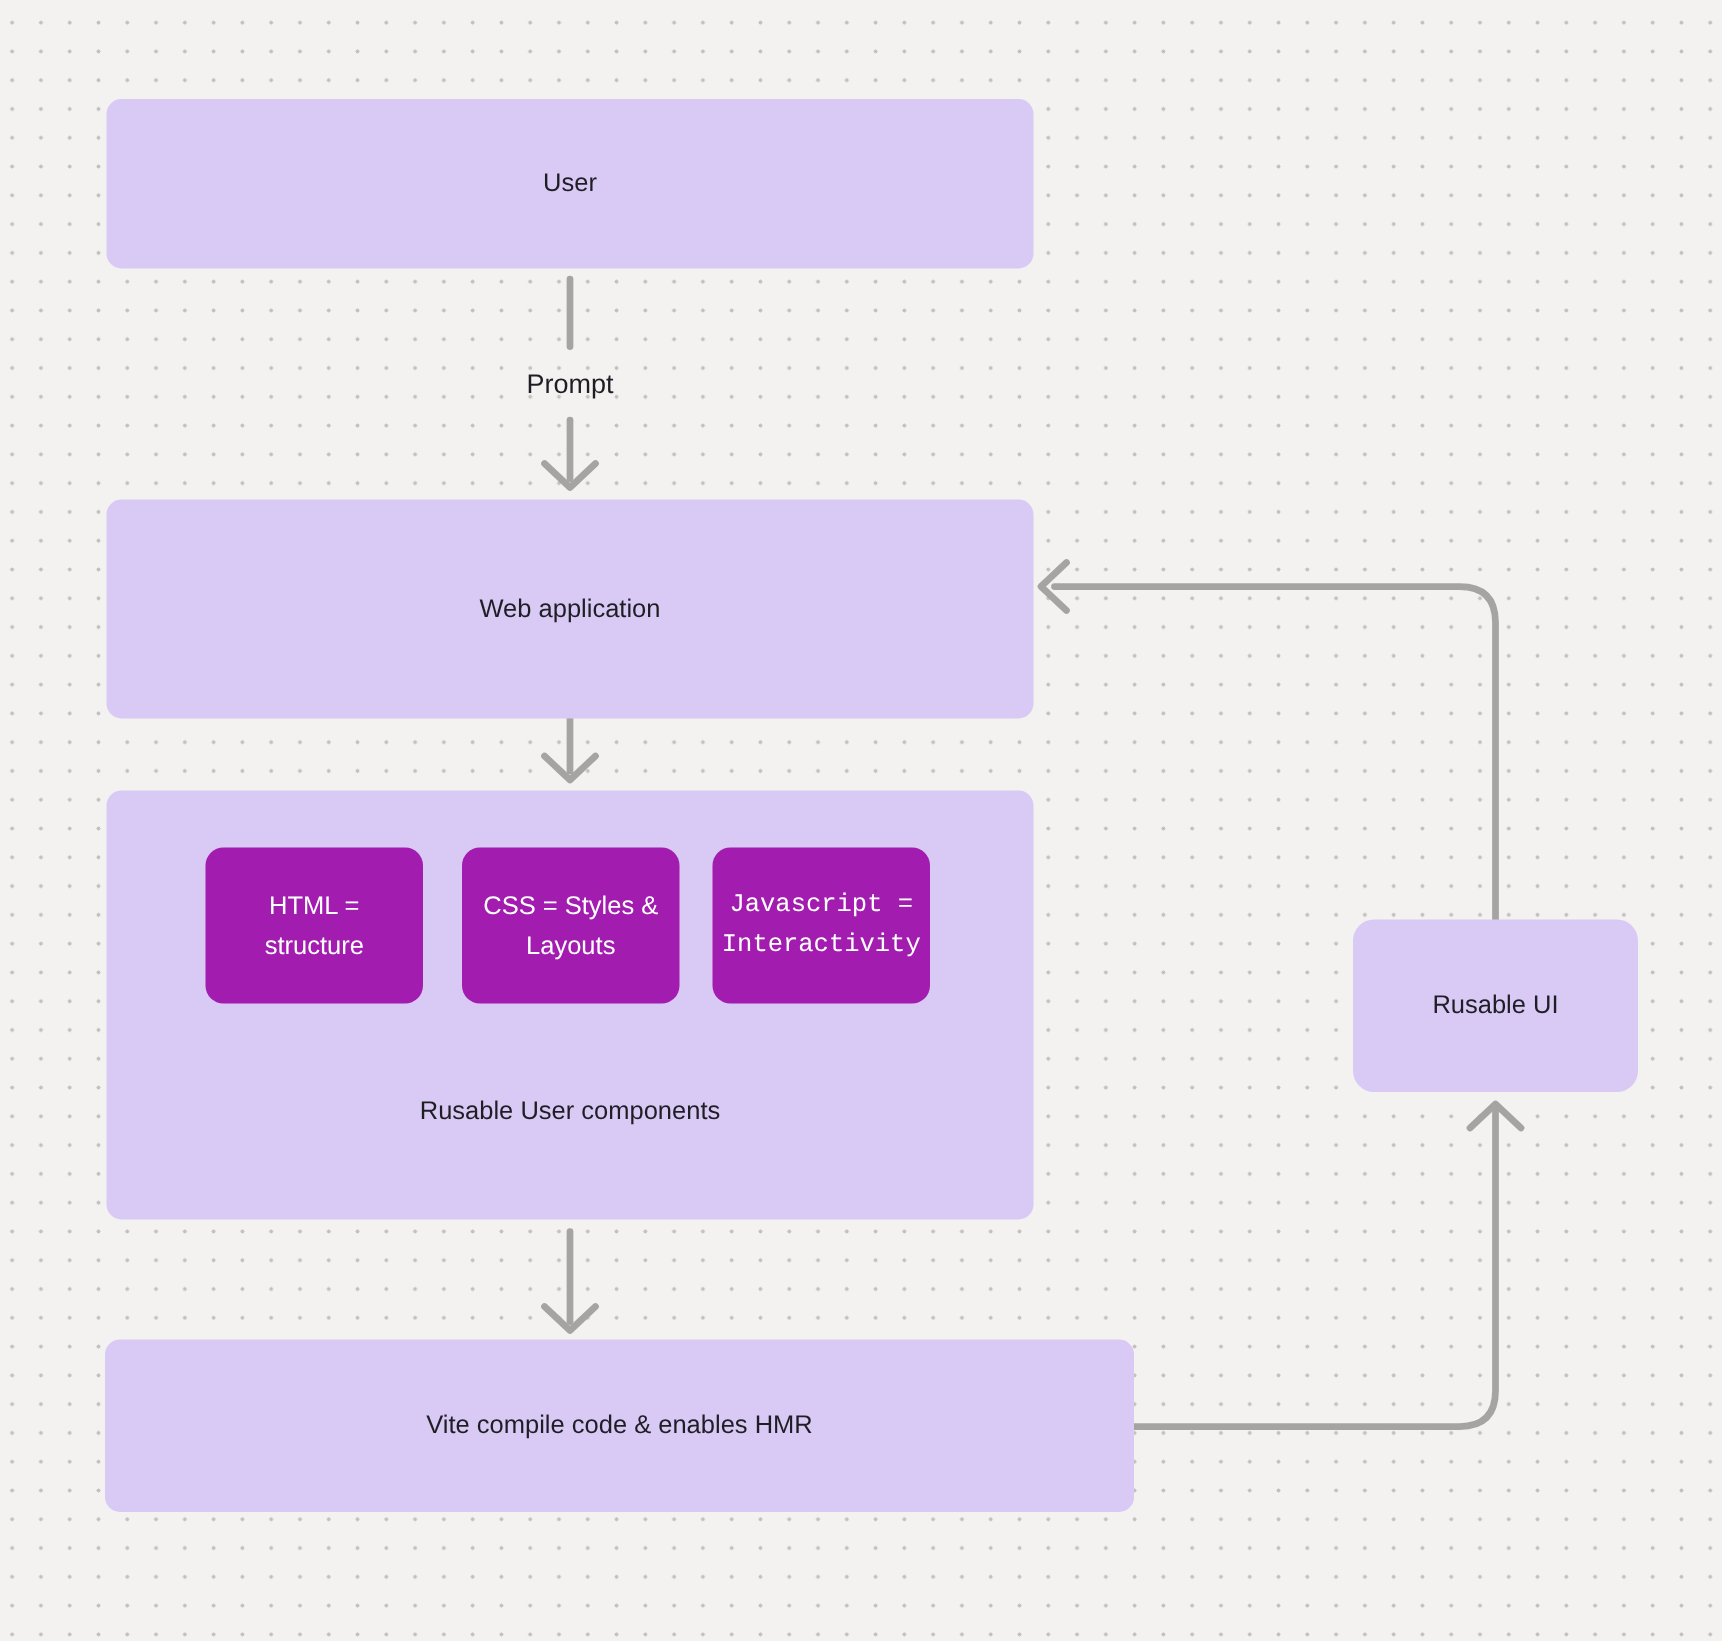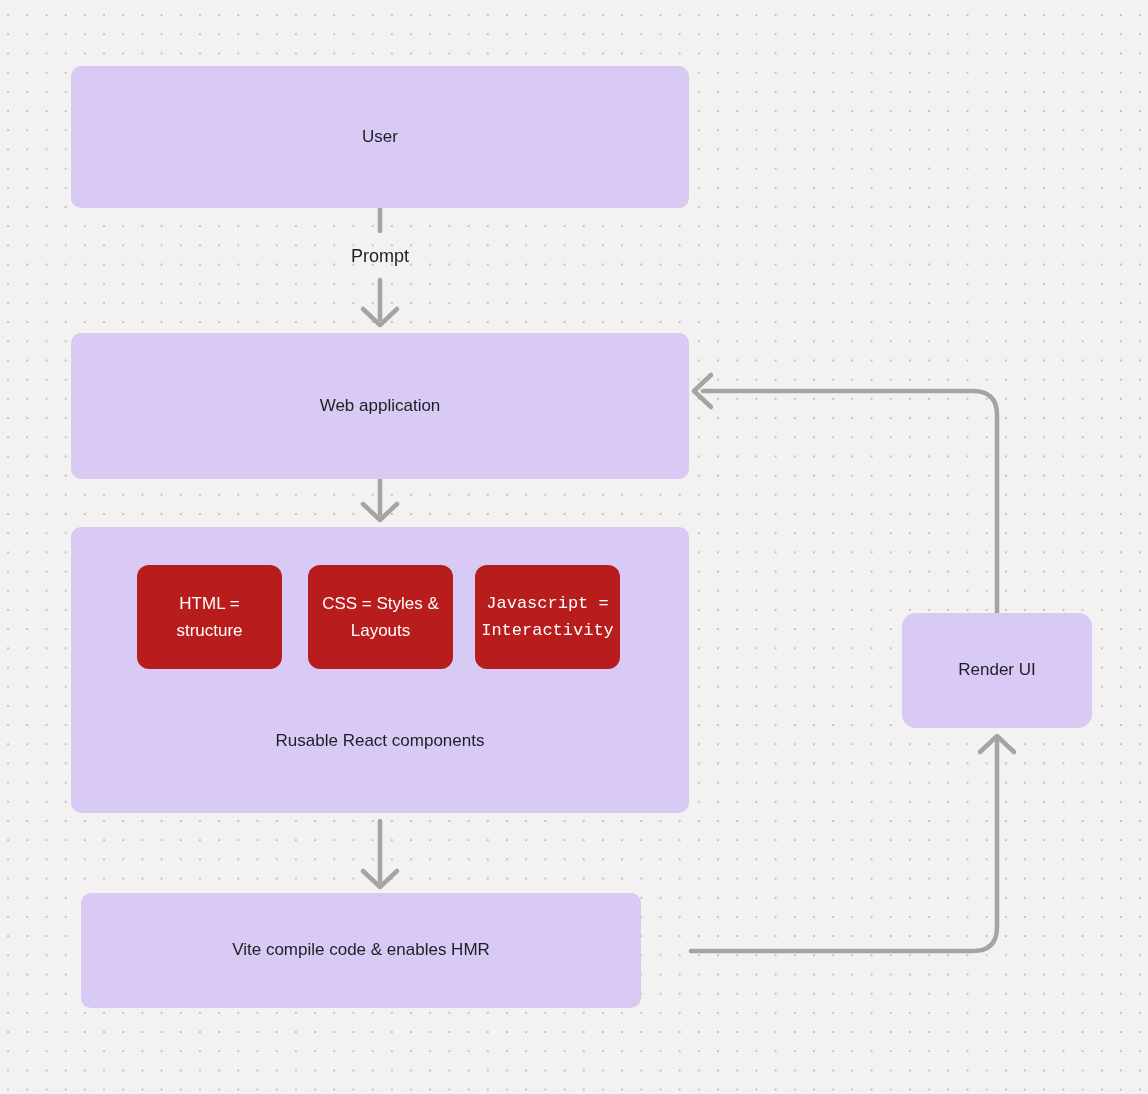--- a/index.html
+++ b/index.html
@@ -24,32 +24,32 @@
     align-items: center;
     justify-content: center;
     background: #d8c9f5;
     border-radius: 10px;
     color: #1f1e24;
     font-size: 17px;
     line-height: 1.3;
     text-align: center;
   }
 
-  .node-user   { left: 71px;  top: 66px;  width: 618px; height: 142px; }
+  .node-user   { left: 71px;  top: 66px;  width: 618px; height: 113px; }
   .node-webapp { left: 71px;  top: 333px; width: 618px; height: 146px; }
   .node-group  { left: 71px;  top: 527px; width: 618px; height: 286px; display: block; }
-  .node-vite   { left: 81px;  top: 893px; width: 560px; height: 115px; }
+  .node-vite   { left: 70px;  top: 893px; width: 686px; height: 115px; }
   .node-render { left: 902px; top: 613px; width: 190px; height: 115px; border-radius: 14px; }
 
   .chip {
     position: absolute;
     top: 38px;
     width: 145px;
     height: 104px;
-    background: #b91c1c;
+    background: #a21caf;
     border-radius: 12px;
     color: #ffffff;
     font-size: 17px;
     font-weight: 500;
     line-height: 27px;
     display: flex;
     align-items: center;
     justify-content: center;
     text-align: center;
     padding: 0 10px;
@@ -130,24 +130,24 @@
   <div class="node node-group">
     <div class="chip chip-html">
       <span>HTML = structure</span>
     </div>
     <div class="chip chip-css">
       <span>CSS = Styles &amp; Layouts</span>
     </div>
     <div class="chip chip-js">
       <span>Javascript = Interactivity</span>
     </div>
-    <div class="group-label">Rusable React components</div>
+    <div class="group-label">Rusable User components</div>
   </div>
 
   <div class="node node-vite">
     <span>Vite compile code &amp; enables HMR</span>
   </div>
 
   <div class="node node-render">
-    <span>Render UI</span>
+    <span>Rusable UI</span>
   </div>
 
 </div>
 
 </body></html>

